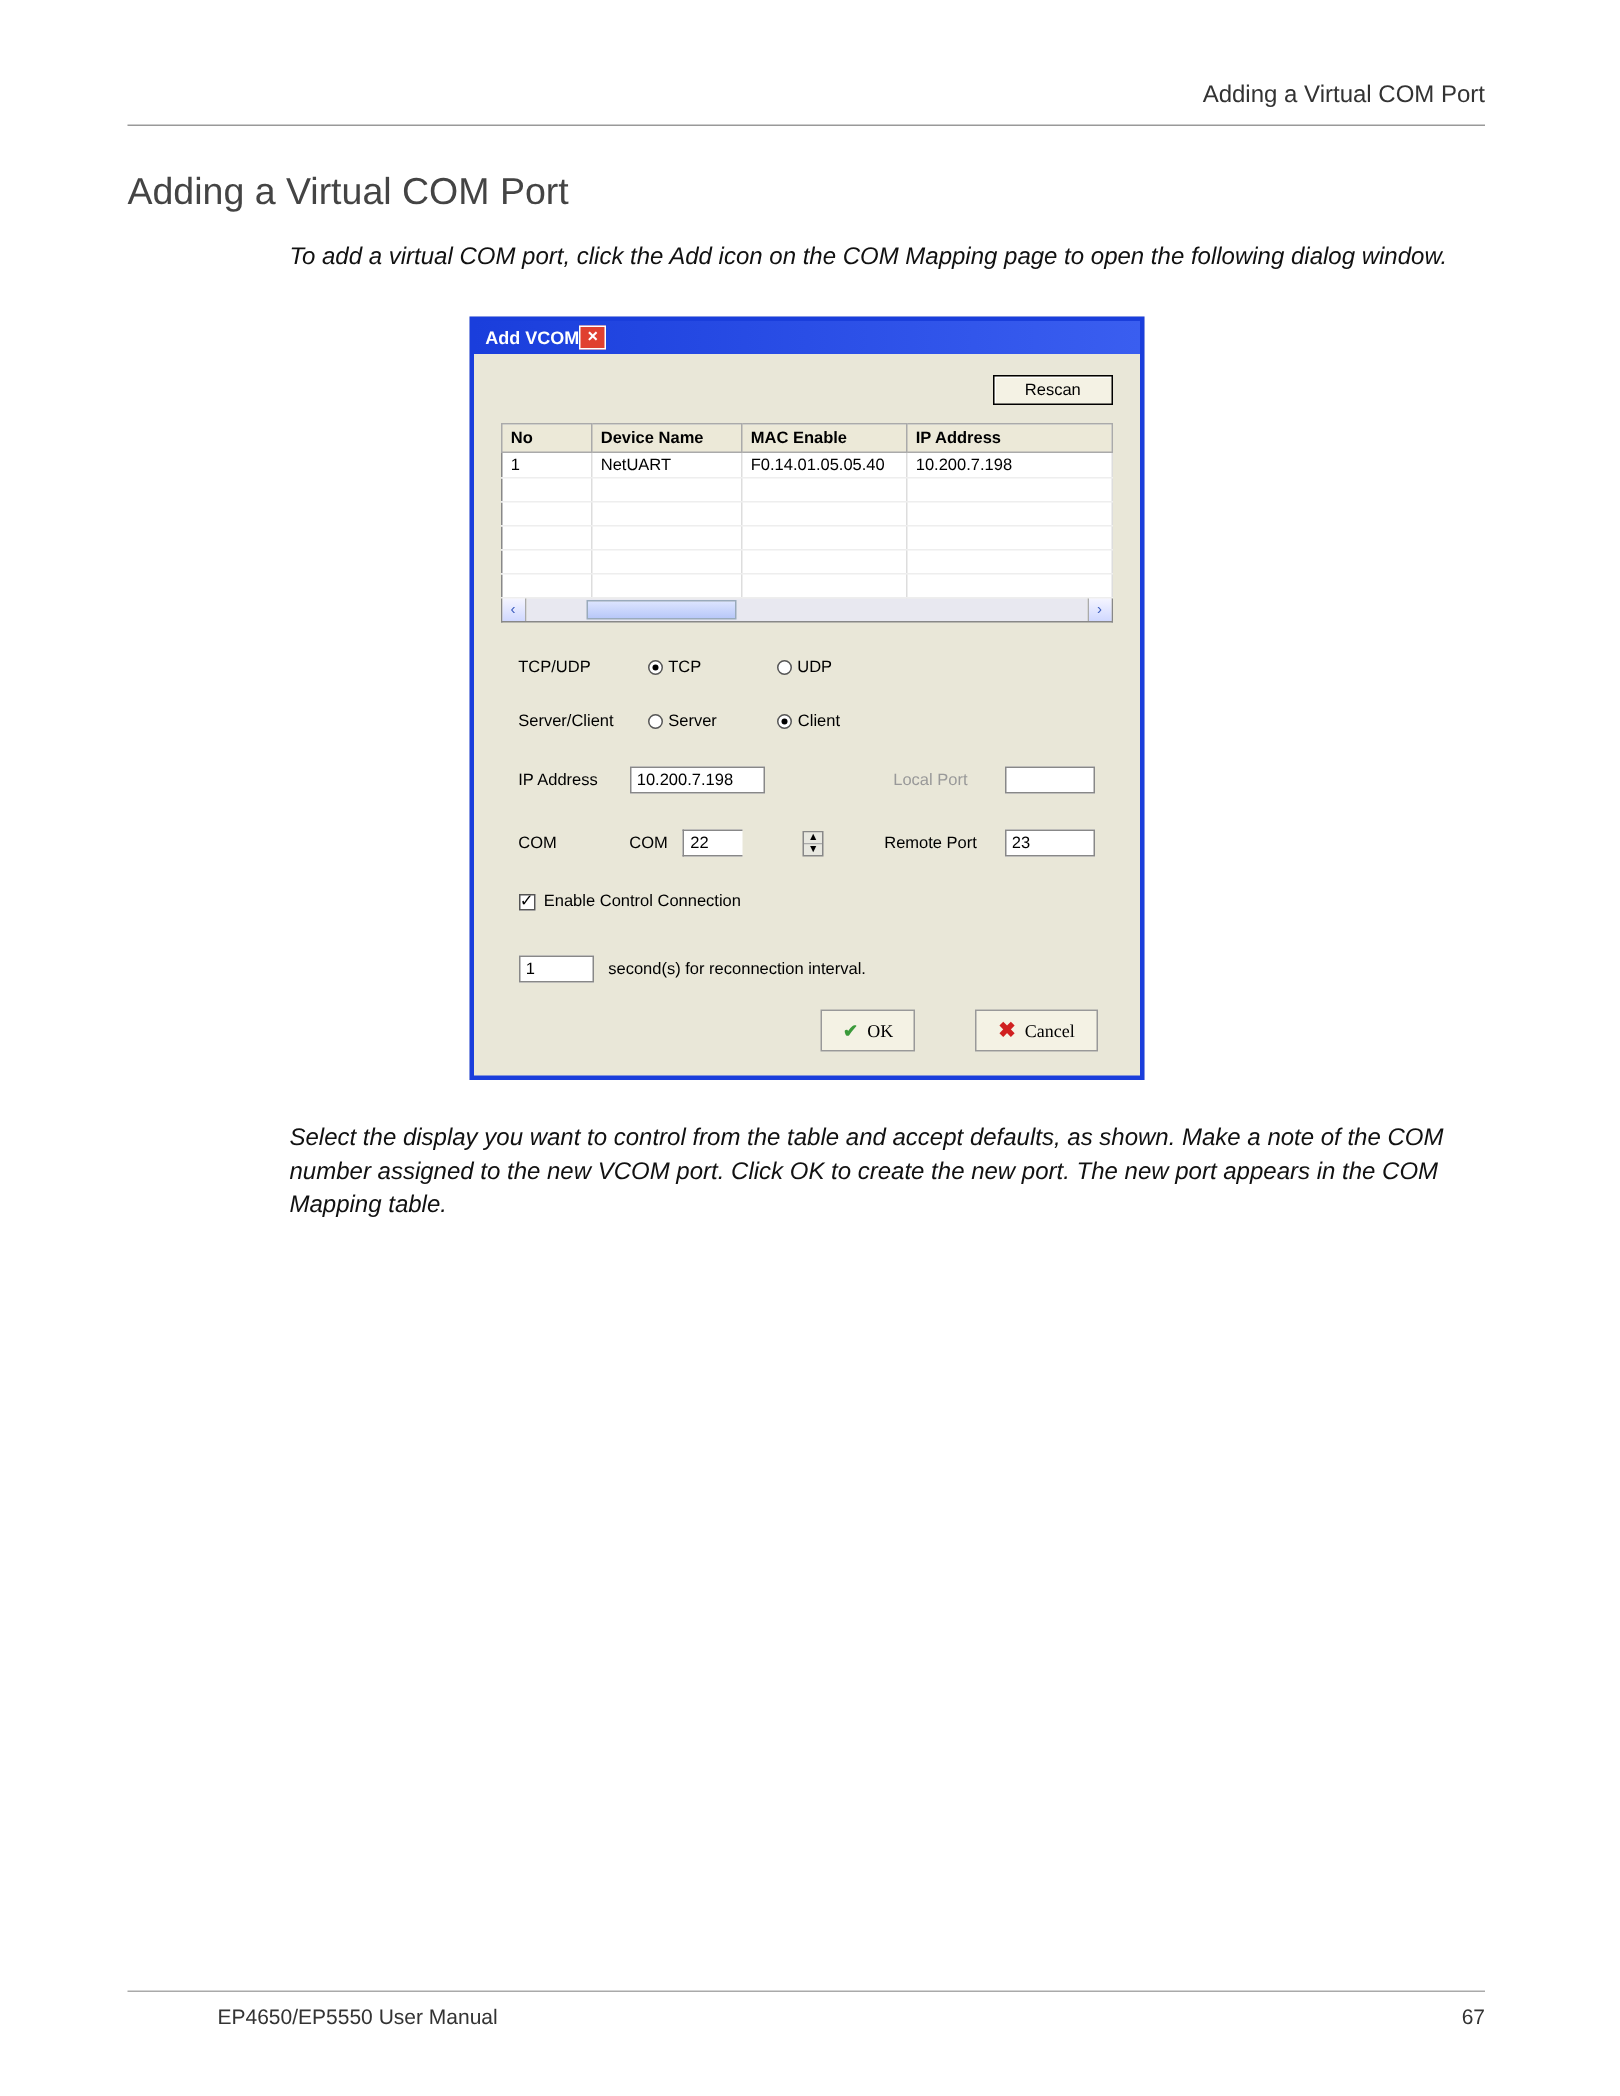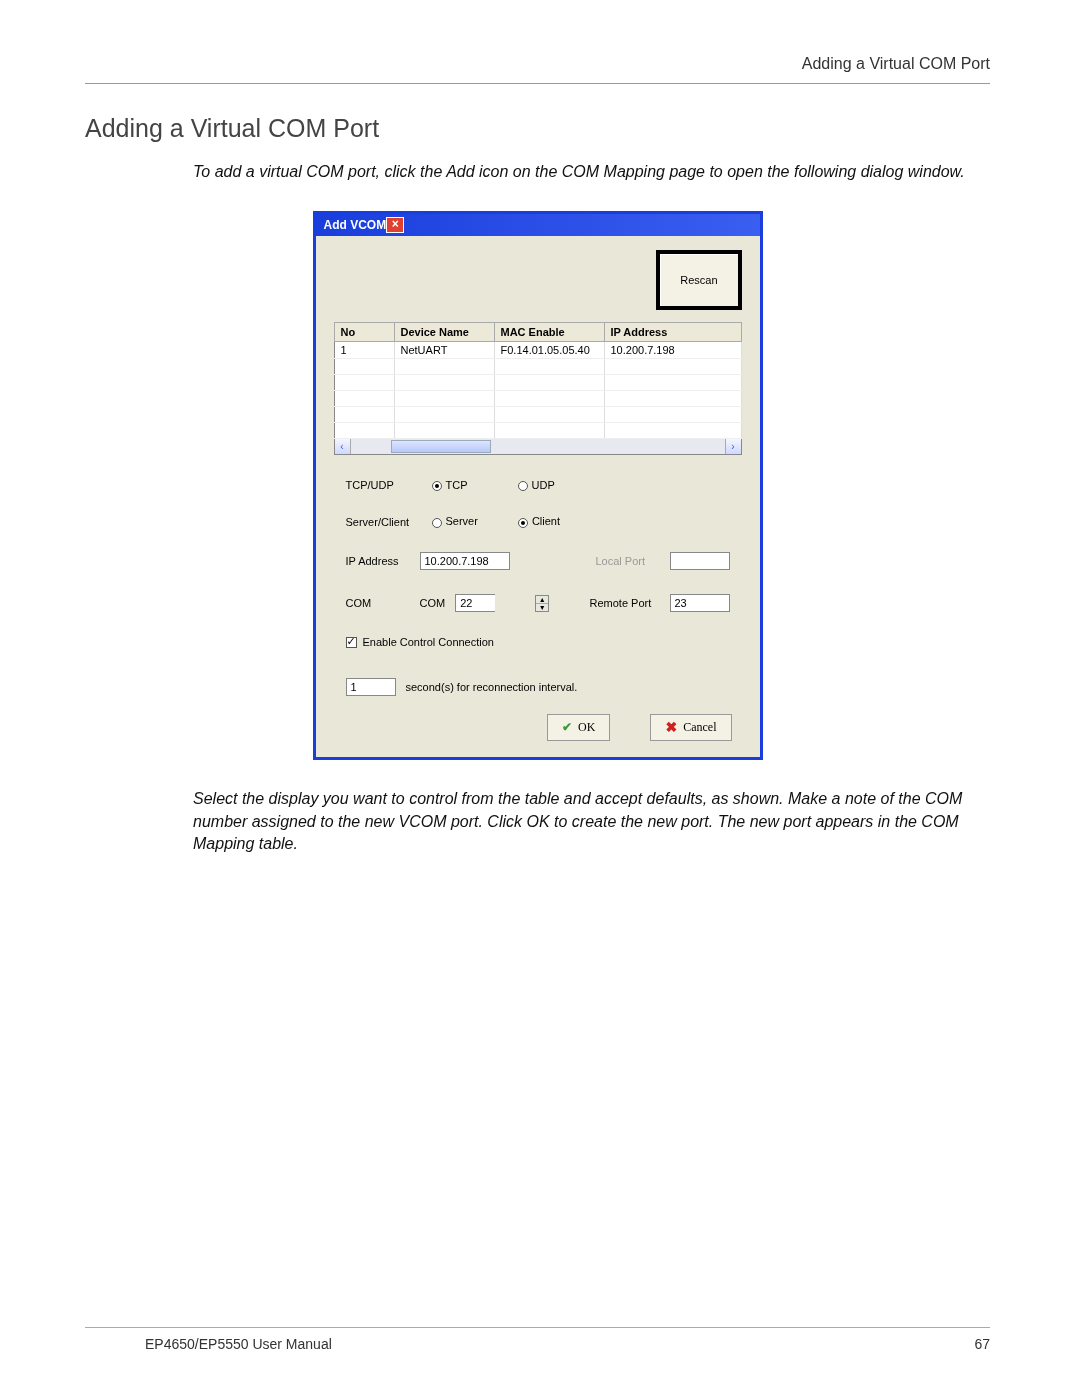--- a/index.html
+++ b/index.html
@@ -79,22 +79,22 @@
   .dialog-body {
     padding: 14px 18px 16px 18px;
   }
   .rescan-row {
     display: flex;
     justify-content: flex-end;
     margin-bottom: 12px;
   }
   .win-btn {
     background: #f4f2e4;
-    border: 4px solid #000000;
-    padding: 20px 20px;
+    border: 1px solid #000000;
+    padding: 3px 20px;
     font-size: 11px;
     font-family: Tahoma, Arial, sans-serif;
     cursor: pointer;
     box-shadow: 1px 1px 0 #fff inset;
   }
   .device-table {
     width: 100%;
     border: 1px solid #888;
     background: #fff;
     border-collapse: collapse;
@@ -175,21 +175,21 @@
     border: 1px solid #888;
     background: #fff;
     font-size: 11px;
     padding: 1px 4px;
     font-family: Tahoma, Arial, sans-serif;
     height: 18px;
   }
   .greyed { color: #999; }
   .spinner {
     display: inline-flex;
-    align-items: flex-end;
+    align-items: center;
     height: 18px;
     gap: 40px;
   }
   .spinner input { width: 40px; border-right: none; }
   .spin-btns {
     display: flex; flex-direction: column;
     border: 1px solid #888;
     width: 14px;
   }
   .spin-btns div {

